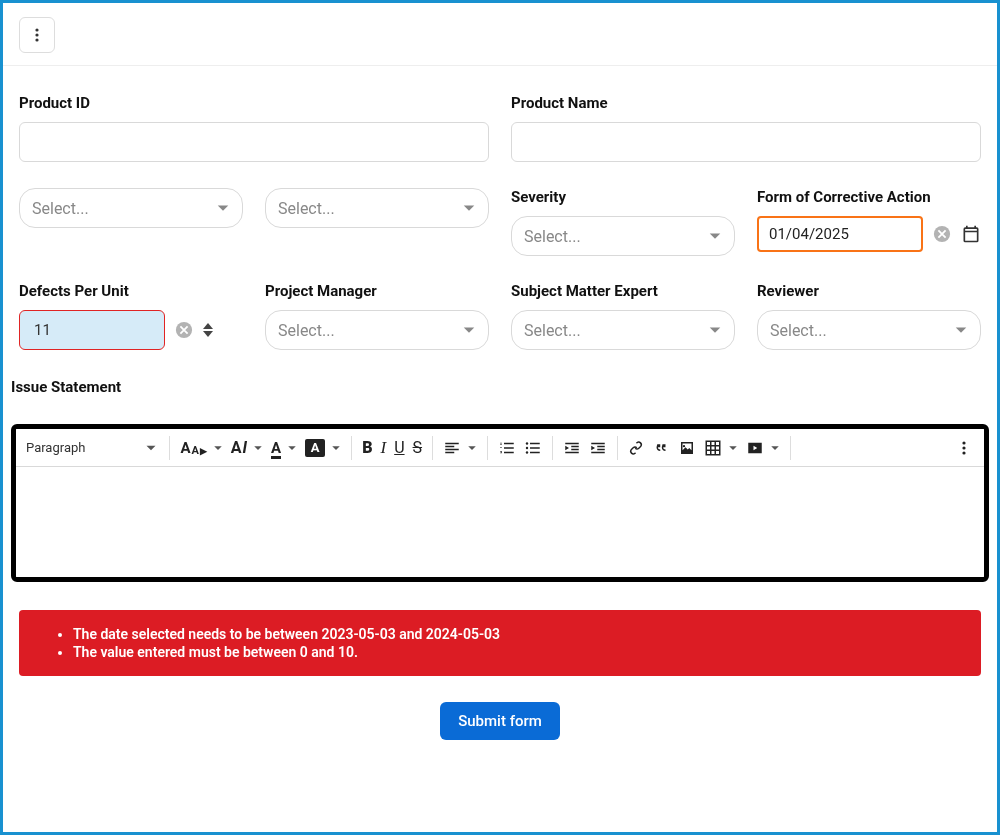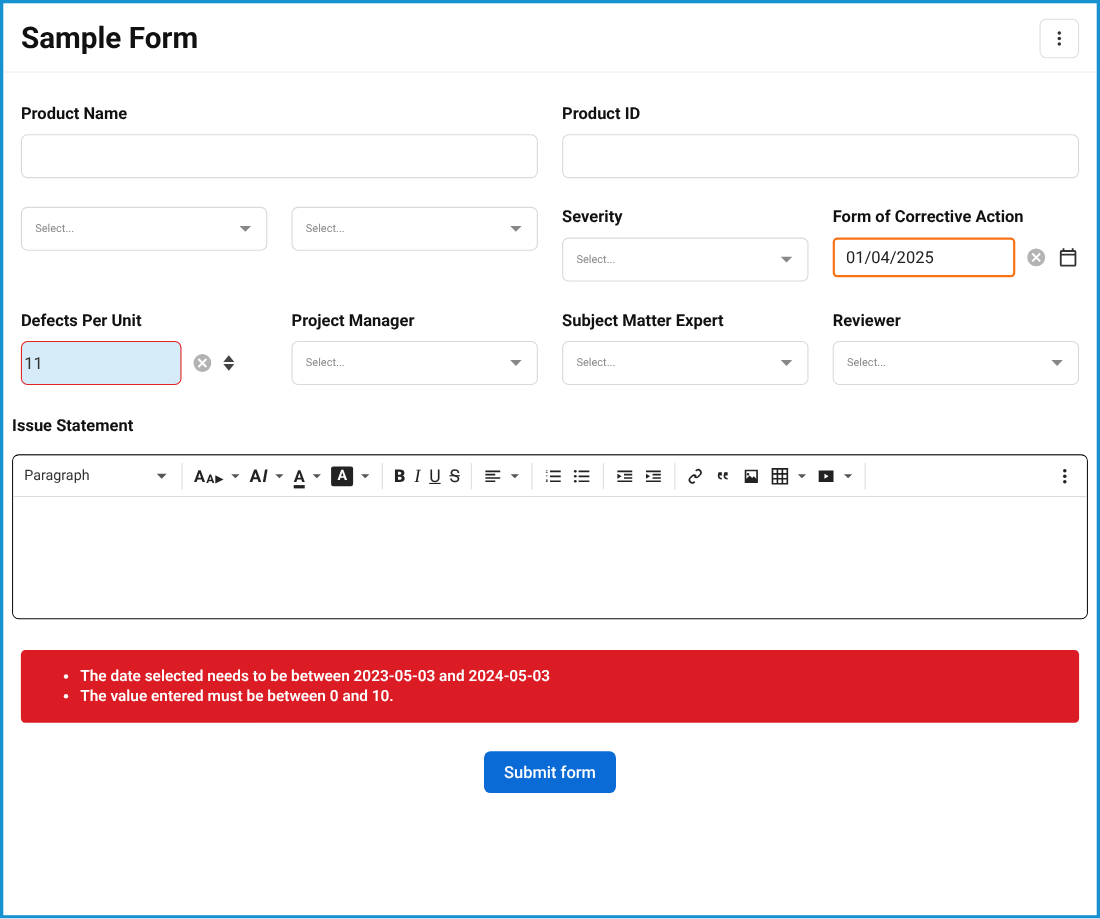--- a/index.html
+++ b/index.html
@@ -7,39 +7,39 @@
   .frame{width:1000px;height:835px;border:3px solid #1891d0;background:#fff;padding:14px 0 0 0;position:relative;}
   .header{display:flex;align-items:center;justify-content:space-between;padding:0 16px 12px 16px;border-bottom:1px solid #eee;margin:0 0 28px 0;}
   .title{font-size:27px;font-weight:700;color:#111;}
   .kebab{width:36px;height:36px;border:1px solid #ddd;border-radius:6px;display:flex;align-items:center;justify-content:center;cursor:pointer;}
   .kebab svg{width:16px;height:16px;fill:#333;}
   .grid{display:grid;grid-template-columns:repeat(4,1fr);gap:26px 22px;padding:0 16px;}
   .span2{grid-column:span 2;}
   .field-label{font-size:15px;font-weight:700;color:#111;margin-bottom:10px;display:block;}
   .text-input{width:100%;height:40px;border:1px solid #d9d9d9;border-radius:6px;padding:0 10px;font-size:15px;}
   
-  .sel{height:40px;border:1px solid #d9d9d9;border-radius:6px;display:flex;align-items:center;justify-content:space-between;padding:0 12px;color:#888;font-size:10px;background:#fff;cursor:pointer;}
+  .sel{height:40px;border:1px solid #d9d9d9;border-radius:16px;display:flex;align-items:center;justify-content:space-between;padding:0 12px;color:#888;font-size:16px;background:#fff;cursor:pointer;}
   .sel svg{width:14px;height:14px;fill:#888;}
   
   .num-wrap{display:flex;align-items:center;gap:10px;}
-  .num-box{flex:0 0 146px;height:40px;border:1px solid #e02424;background:#d6ebf8;border-radius:6px;display:flex;align-items:center;padding:0 2px;color:#333;font-size:15px;}
+  .num-box{flex:0 0 146px;height:40px;border:1px solid #e02424;background:#d6ebf8;border-radius:6px;display:flex;align-items:center;padding:0 14px;color:#333;font-size:15px;}
   .clear-ic{width:18px;height:18px;cursor:pointer;}
   .clear-ic circle{fill:#b3b3b3;}
   .clear-ic path{stroke:#fff;stroke-width:2;fill:none;}
   .stepper{display:flex;flex-direction:column;gap:2px;}
   .stepper div{width:0;height:0;border-left:5px solid transparent;border-right:5px solid transparent;cursor:pointer;}
   .step-up{border-bottom:6px solid #444;}
   .step-dn{border-top:6px solid #444;}
   
   .date-wrap{display:flex;align-items:center;gap:10px;}
   .date-box{flex:1;height:36px;border:2px solid #f97316;border-radius:4px;display:flex;align-items:center;padding:0 10px;font-size:15px;color:#222;}
   .cal-ic{width:20px;height:20px;fill:#333;cursor:pointer;}
   
   .rt-section{padding:0 8px;margin-top:28px;}
-  .rte{border:1px solid #000000;border-radius:6px;overflow:hidden;margin-top:17px;}
+  .rte{border:5px solid #000000;border-radius:6px;overflow:hidden;margin-top:28px;}
   .rte-tb{display:flex;align-items:center;height:38px;background:#fff;border-bottom:1px solid #d9d9d9;padding:0 8px;gap:0;}
   .rte-area{height:110px;background:#fff;}
   .tb-sep{width:1px;height:24px;background:#ddd;margin:0 6px;}
   .tb-item{display:flex;align-items:center;justify-content:center;height:30px;padding:0 4px;color:#222;cursor:pointer;}
   .para-sel{display:flex;align-items:center;gap:60px;height:30px;font-size:13px;color:#333;padding:0 6px 0 2px;cursor:pointer;}
   .para-sel svg{width:12px;height:12px;fill:#555;}
   .chev{width:10px;height:10px;fill:#555;margin-left:2px;}
   .ic{width:18px;height:18px;fill:#222;}
   .ic-sm{width:16px;height:16px;fill:#222;}
   .A-underline{position:relative;font-weight:700;font-size:15px;}
@@ -60,38 +60,37 @@
   .Atri .tri{font-size:9px;margin-left:1px;position:relative;top:-1px;}
   .aI{font-weight:700;}
   .aI .iI{font-style:italic;margin-left:1px;}
 </style>
 </head>
 <body>
 
 <div class="frame">
 
   <div class="header">
-    <div class="title">Sample Form</div>
     <div class="kebab">
       <svg viewBox="0 0 16 16">
           <circle cx="8" cy="3" r="1.6"></circle>
           <circle cx="8" cy="8" r="1.6"></circle>
           <circle cx="8" cy="13" r="1.6"></circle>
         </svg>
     </div>
   </div>
 
   <div class="grid">
 
     <div class="span2">
+      <label class="field-label">Product ID</label>
+      <input class="text-input" type="text" value="" style="">
+    </div>
+    <div class="span2">
       <label class="field-label">Product Name</label>
-      <input class="text-input" type="text" value="" style="">
-    </div>
-    <div class="span2">
-      <label class="field-label">Product ID</label>
       <input class="text-input" type="text" value="" style="">
     </div>
 
     <div>
       <div class="sel">
         <span>Select...</span>
         <svg viewBox="0 0 16 16">
             <path d="M2 5l6 6 6-6z"></path>
           </svg>
       </div>

